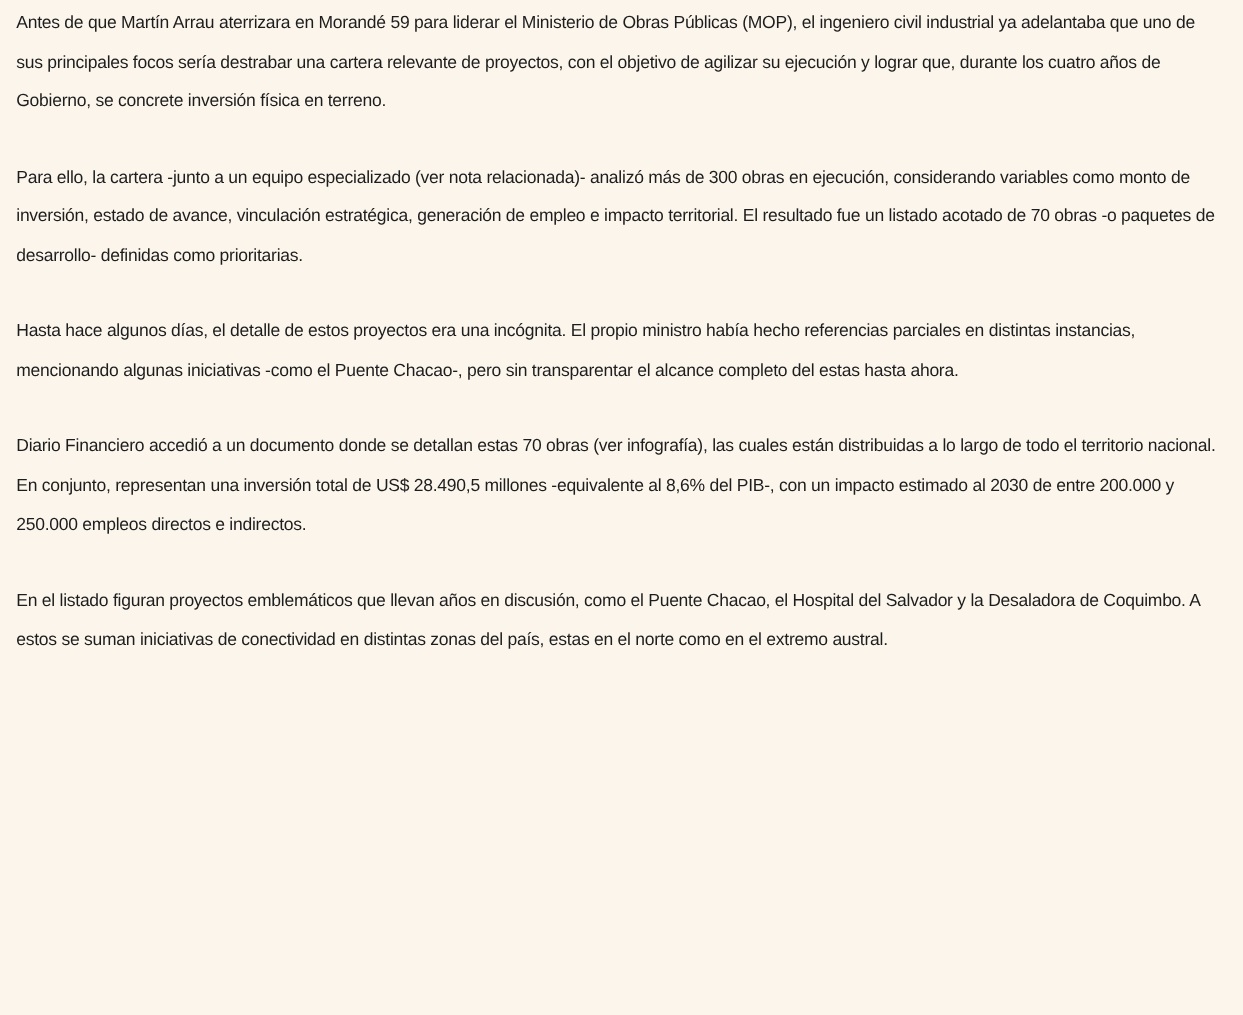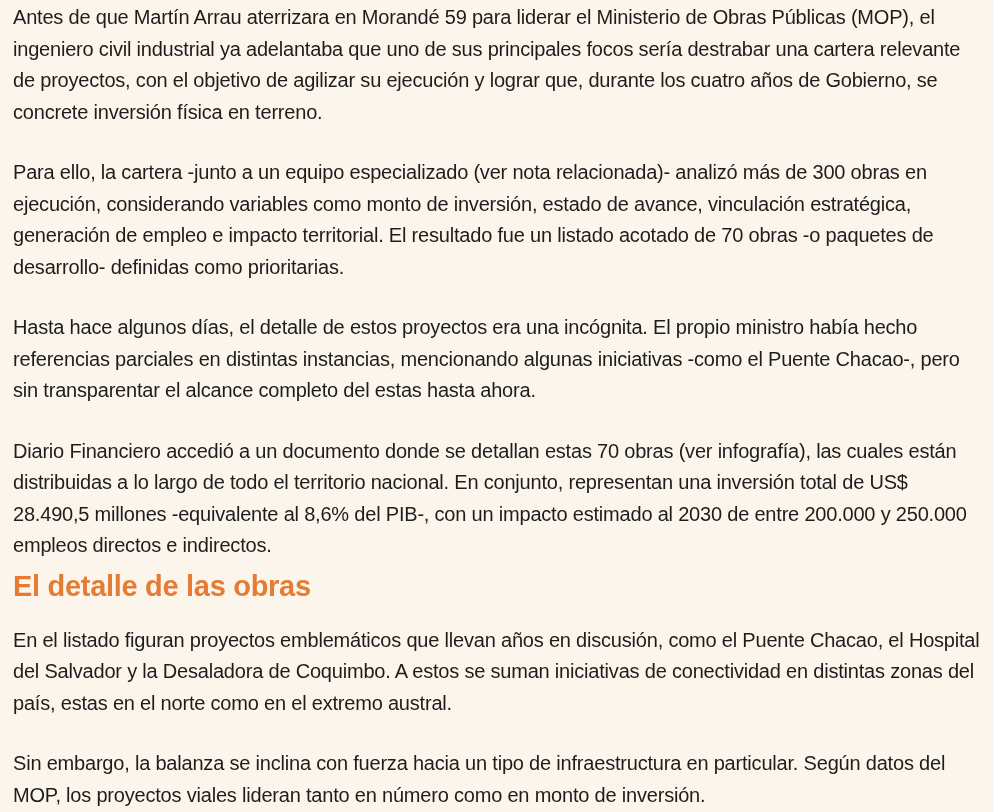--- a/index.html
+++ b/index.html
@@ -10,21 +10,21 @@
     overflow: hidden;
     font-family: "Liberation Sans", sans-serif;
   }
   .article {
     box-sizing: border-box;
     width: 994px;
     padding: 2px 14px 0 13px;
     color: #1D1D1D;
   }
   .article p {
-    font-size: 20px;
+    font-size: 14px;
     line-height: 31.5px;
     letter-spacing: -0.2px;
     margin: 0 0 29px 0;
     font-weight: 400;
     color: #1D1D1D;
   }
   .article h2 {
     font-size: 29px;
     line-height: 33px;
     font-weight: 700;
@@ -38,18 +38,16 @@
 
 <main class="article">
   <p>Antes de que Martín Arrau aterrizara en Morandé 59 para liderar el Ministerio de Obras Públicas (MOP), el ingeniero civil industrial ya adelantaba que uno de sus principales focos sería destrabar una cartera relevante de proyectos, con el objetivo de agilizar su ejecución y lograr que, durante los cuatro años de Gobierno, se concrete inversión física en terreno.</p>
 
   <p>Para ello, la cartera -junto a un equipo especializado (ver nota relacionada)- analizó más de 300 obras en ejecución, considerando variables como monto de inversión, estado de avance, vinculación estratégica, generación de empleo e impacto territorial. El resultado fue un listado acotado de 70 obras -o paquetes de desarrollo- definidas como prioritarias.</p>
 
   <p>Hasta hace algunos días, el detalle de estos proyectos era una incógnita. El propio ministro había hecho referencias parciales en distintas instancias, mencionando algunas iniciativas -como el Puente Chacao-, pero sin transparentar el alcance completo del estas hasta ahora.</p>
 
   <p>Diario Financiero accedió a un documento donde se detallan estas 70 obras (ver infografía), las cuales están distribuidas a lo largo de todo el territorio nacional. En conjunto, representan una inversión total de US$ 28.490,5 millones -equivalente al 8,6% del PIB-, con un impacto estimado al 2030 de entre 200.000 y 250.000 empleos directos e indirectos.</p>
 
-  <h2>El detalle de las obras</h2>
 
   <p>En el listado figuran proyectos emblemáticos que llevan años en discusión, como el Puente Chacao, el Hospital del Salvador y la Desaladora de Coquimbo. A estos se suman iniciativas de conectividad en distintas zonas del país, estas en el norte como en el extremo austral.</p>
 
-  <p>Sin embargo, la balanza se inclina con fuerza hacia un tipo de infraestructura en particular. Según datos del MOP, los proyectos viales lideran tanto en número como en monto de inversión.</p>
 </main>
 
 </body></html>

